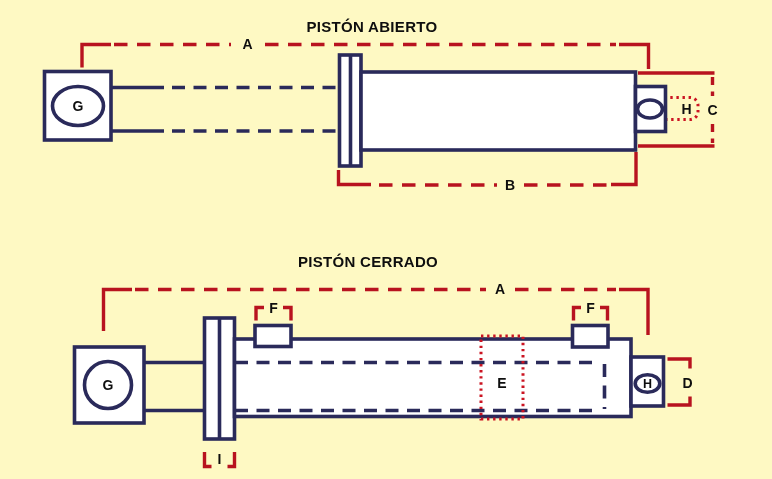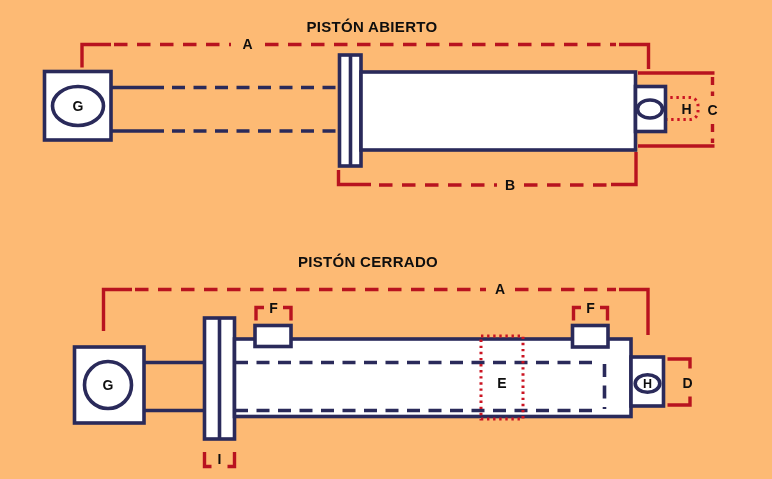--- a/index.html
+++ b/index.html
@@ -1,16 +1,16 @@
 <!DOCTYPE html>
 <html style="--navy: #2a2a5a; --red: #b8131f; --dotred: #cb1422; --ink: #0e0e0e; --bg: #ffffff;"><head>
 <meta charset="utf-8">
 <style>
   html,body{margin:0;padding:0;background:#fff;}
-  .stage{position:relative;width:772px;height:479px;background:#fdba74;overflow:hidden;
+  .stage{position:relative;width:772px;height:479px;background:#fef9c3;overflow:hidden;
          font-family:"Liberation Sans",sans-serif;}
   svg{display:block}
   
   .n  {stroke:var(--navy,#2a2a5a);fill:none;stroke-width:3.6;}
   .nf {stroke:var(--navy,#2a2a5a);fill:#fff;stroke-width:3.6;}
   .dashN{stroke-dasharray:13 8.5;}
   
   .r  {stroke:var(--red,#b8131f);fill:none;stroke-width:3.4;}
   .dashR{stroke-dasharray:13.5 9.5;}
   .dashC{stroke-dasharray:8 6.5;}

